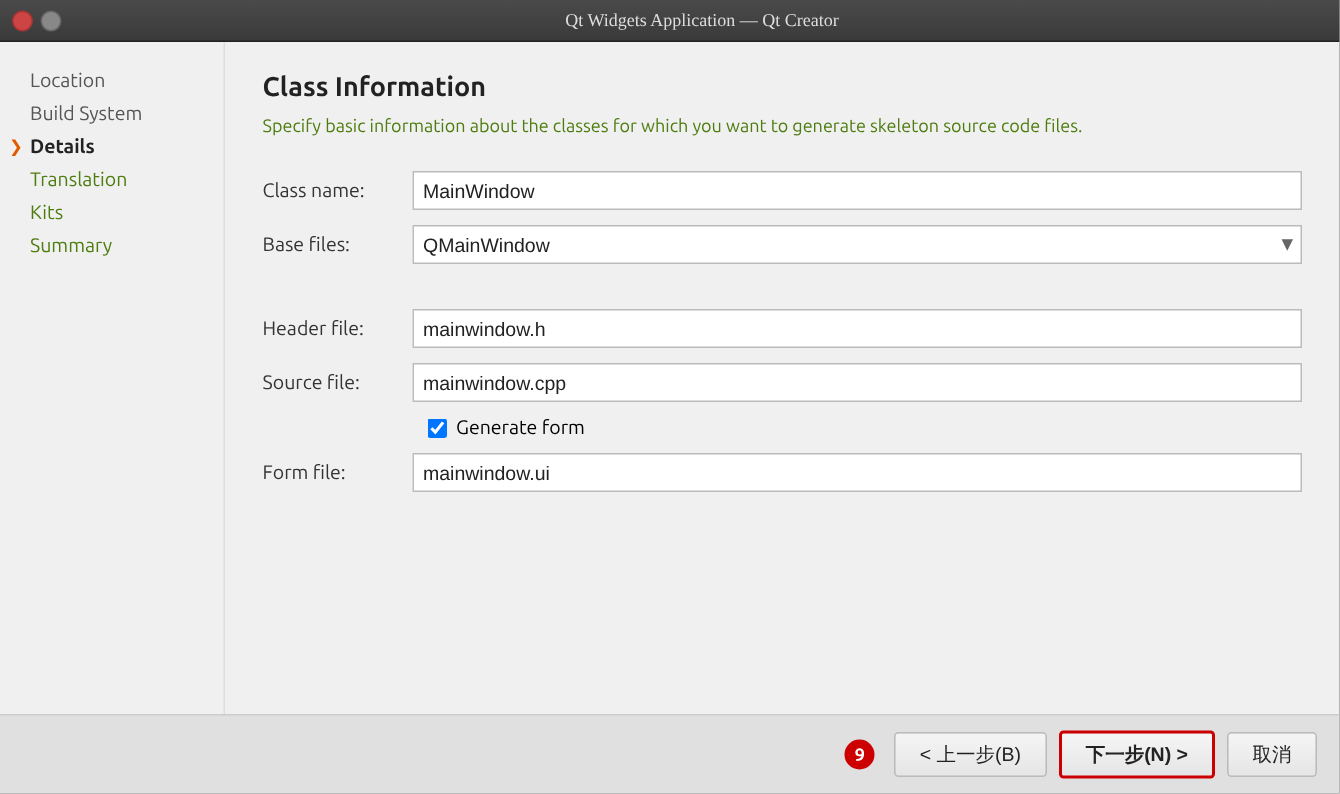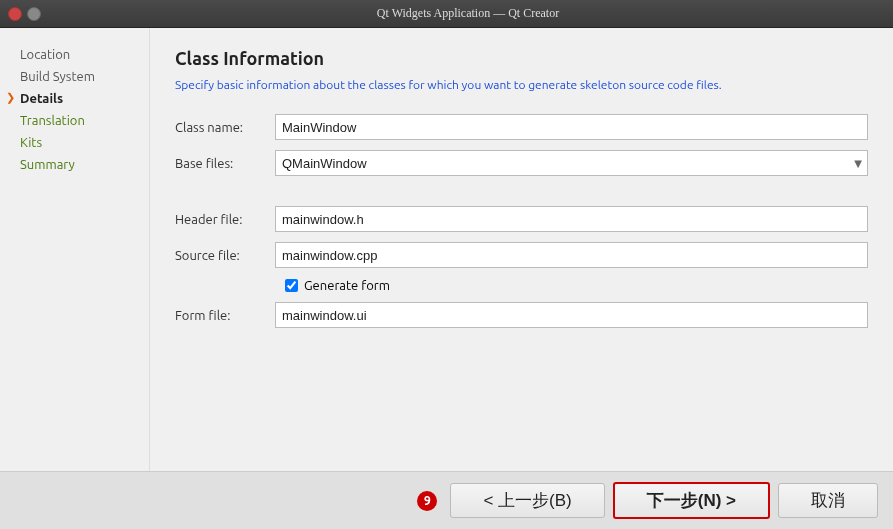--- a/index.html
+++ b/index.html
@@ -107,21 +107,21 @@
     }
 
     .panel-title {
       font-size: 18px;
       font-weight: bold;
       color: #222;
       margin-bottom: 8px;
     }
 
     .panel-description {
-      color: #1d4ed8;
+      color: #4d7c0f;
       font-size: 12px;
       margin-bottom: 20px;
       line-height: 1.5;
     }
 
     
     .form-row {
       display: flex;
       align-items: center;
       margin-bottom: 10px;
@@ -183,22 +183,22 @@
     .dialog-buttons {
       background: #e0e0e0;
       border-top: 1px solid #ccc;
       padding: 10px 15px;
       display: flex;
       justify-content: flex-end;
       align-items: center;
       gap: 8px;
     }
     .btn {
-      padding: 5px 32px;
-      font-size: 17px;
+      padding: 5px 16px;
+      font-size: 13px;
       border: 1px solid #bbb;
       border-radius: 3px;
       cursor: pointer;
       background: linear-gradient(to bottom, #f5f5f5, #e5e5e5);
       color: #222;
     }
     .btn-next {
       border: 2px solid #cc0000;
       font-weight: bold;
     }

